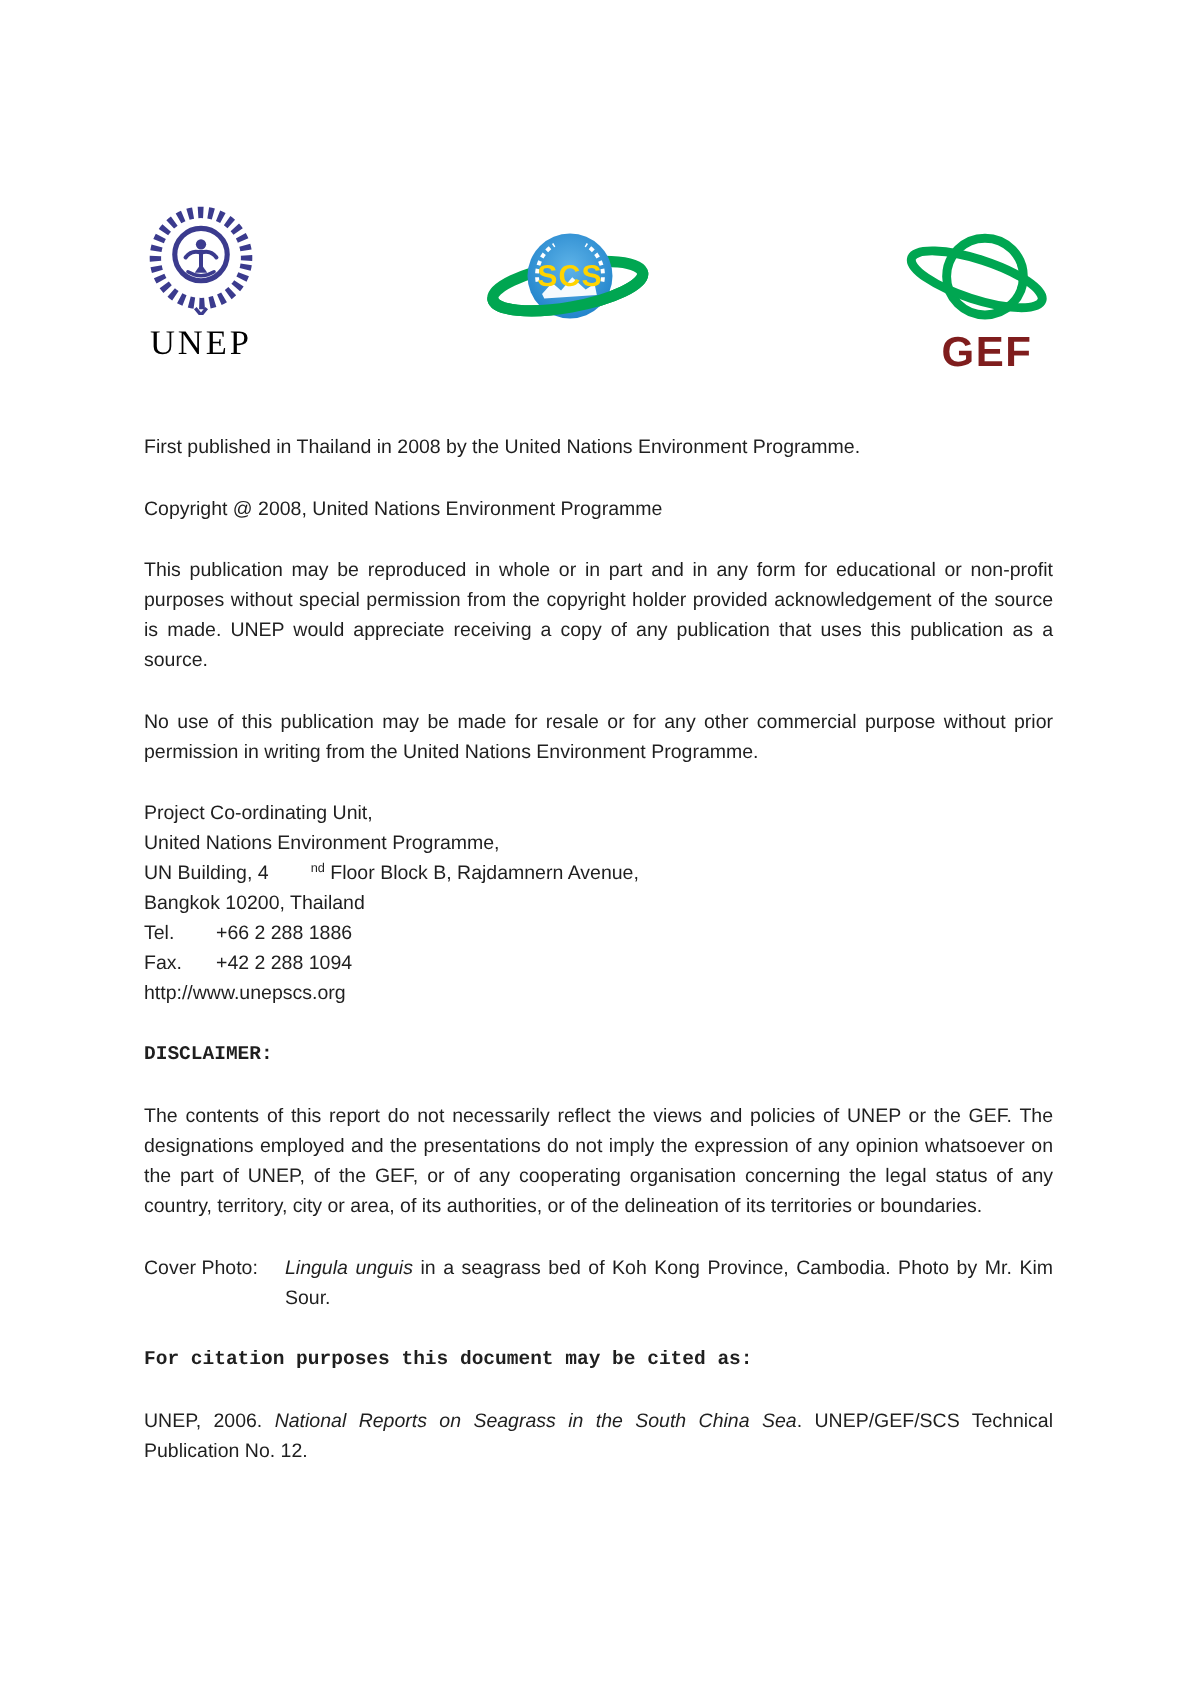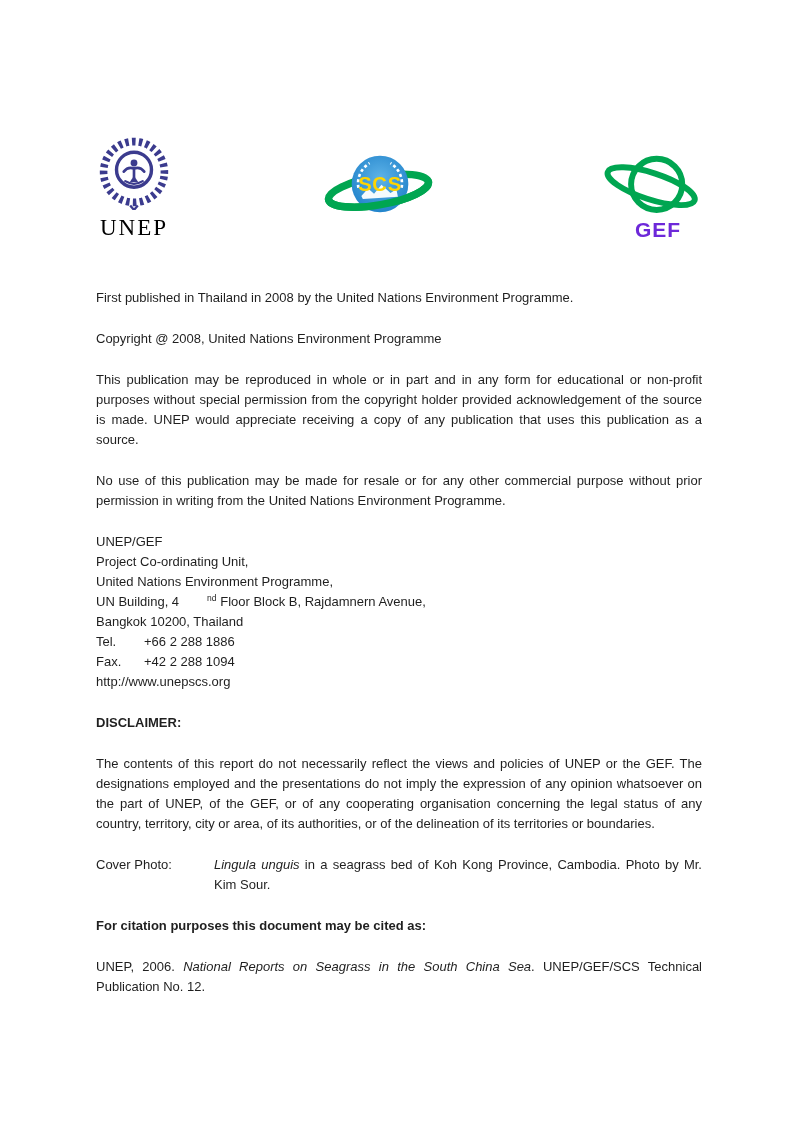--- a/index.html
+++ b/index.html
@@ -10,38 +10,38 @@
   
   .logo{position:absolute;}
   .logo-unep{left:94px;top:134px;width:80px;text-align:center;}
   .unep-word{
     font-family:"Liberation Serif",serif;font-size:23px;color:#000000;
     letter-spacing:2px;margin-top:1px;
   }
   .logo-scs{left:324px;top:146px;width:112px;height:82px;}
   .logo-gef{left:598px;top:146px;width:110px;text-align:center;}
   .gef-word{
-    font-weight:bold;font-size:21px;color:#6d28d9;letter-spacing:1px;
+    font-weight:bold;font-size:28px;color:#7f1d1d;letter-spacing:1px;
     margin-top:-6px;padding-left:10px;
   }
   
   .content{
     position:absolute;left:96px;top:288px;width:606px;
     font-size:13px;line-height:20px;
   }
   .content p{margin:0 0 21px 0;}
   .just{text-align:justify;}
   .addr{margin:0 0 21px 0;}
   .addr div{height:20px;}
   .lbl{display:inline-block;width:48px;}
   .sup{font-size:8.5px;position:relative;top:-5px;padding-left:28px;}
-  .bold{font-weight:bold;}
+  .bold{font-weight:bold;font-family:Liberation Mono, monospace;}
   .cover{display:flex;margin:0 0 21px 0;}
   .cover-label{width:94px;flex:none;}
-  .cover-text{flex:1;text-align:justify;margin-left:24px;}
+  .cover-text{flex:1;text-align:justify;}
   em{font-style:italic;}
 </style>
 </head>
 <body>
 
 <div class="page">
 
   <div class="logo logo-unep">
     <svg width="76" height="76" viewBox="0 0 100 100">
       <circle cx="50" cy="50" r="40" fill="none" stroke="#3b3b8e" stroke-width="10" stroke-dasharray="4.6 4.4" transform="rotate(8 50 50)"></circle>
@@ -86,21 +86,20 @@
 
     <p>First published in Thailand in 2008 by the United Nations Environment Programme.</p>
 
     <p>Copyright @ 2008, United Nations Environment Programme</p>
 
     <p class="just">This publication may be reproduced in whole or in part and in any form for educational or non-profit purposes without special permission from the copyright holder provided acknowledgement of the source is made. UNEP would appreciate receiving a copy of any publication that uses this publication as a source.</p>
 
     <p class="just">No use of this publication may be made for resale or for any other commercial purpose without prior permission in writing from the United Nations Environment Programme.</p>
 
     <div class="addr">
-      <div>UNEP/GEF</div>
       <div>Project Co-ordinating Unit,</div>
       <div>United Nations Environment Programme,</div>
       <div><span>UN Building, 4</span><span class="sup">nd</span><span> Floor Block B, Rajdamnern Avenue,</span></div>
       <div>Bangkok 10200, Thailand</div>
       <div><span class="lbl">Tel.</span><span>+66 2 288 1886</span></div>
       <div><span class="lbl">Fax.</span><span>+42 2 288 1094</span></div>
       <div>http://www.unepscs.org</div>
     </div>
 
     <p class="bold">DISCLAIMER:</p>

